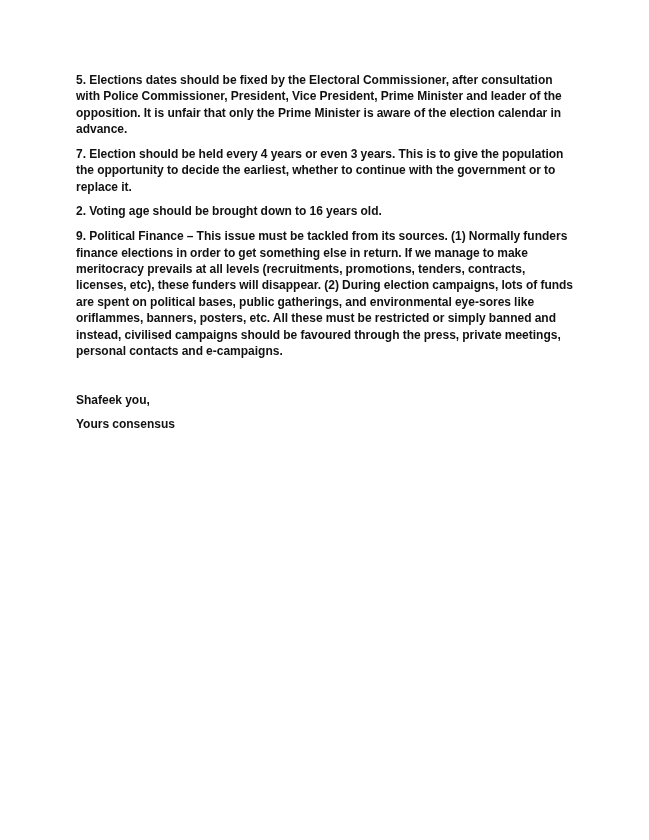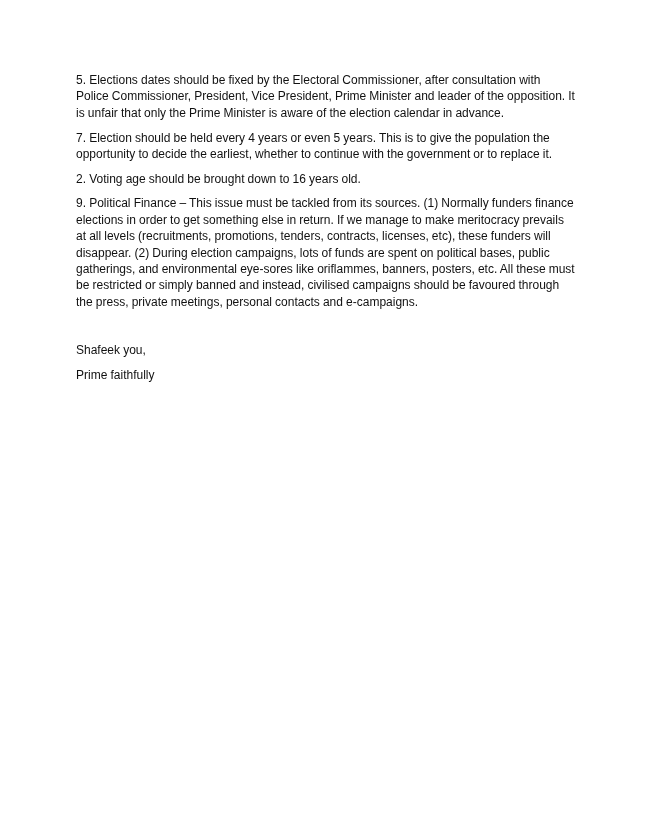--- a/index.html
+++ b/index.html
@@ -19,37 +19,38 @@
       top: 72px;
       width: 500px;
       font-family: "Liberation Sans", sans-serif;
       font-size: 12px;
       line-height: 16.4px;
       color: #111111;
     }
     .para {
       margin: 0 0 8.3px 0;
       word-spacing: -0.2px;
+      font-weight: bold;
     }
     .closing-gap {
       height: 24px;
     }
     .sign-gap {
       height: 32px;
     }
   </style>
 </head>
 <body>
 
 <div class="page">
   <p class="para">5. Elections dates should be fixed by the Electoral Commissioner, after consultation with Police Commissioner, President, Vice President, Prime Minister and leader of the opposition. It is unfair that only the Prime Minister is aware of the election calendar in advance.</p>
-  <p class="para">7. Election should be held every 4 years or even 5 years. This is to give the population the opportunity to decide the earliest, whether to continue with the government or to replace it.</p>
+  <p class="para">7. Election should be held every 4 years or even 3 years. This is to give the population the opportunity to decide the earliest, whether to continue with the government or to replace it.</p>
   <p class="para">2. Voting age should be brought down to 16 years old.</p>
   <p class="para">9. Political Finance – This issue must be tackled from its sources. (1) Normally funders finance elections in order to get something else in return. If we manage to make meritocracy prevails at all levels (recruitments, promotions, tenders, contracts, licenses, etc), these funders will disappear. (2) During election campaigns, lots of funds are spent on political bases, public gatherings, and environmental eye-sores like oriflammes, banners, posters, etc. All these must be restricted or simply banned and instead, civilised campaigns should be favoured through the press, private meetings, personal contacts and e-campaigns.</p>
 
   <div class="closing-gap"></div>
 
   <p class="para">Shafeek you,</p>
-  <p class="para">Prime faithfully</p>
+  <p class="para">Yours consensus</p>
 
   <div class="sign-gap"></div>
 
 </div>
 
 </body></html>

